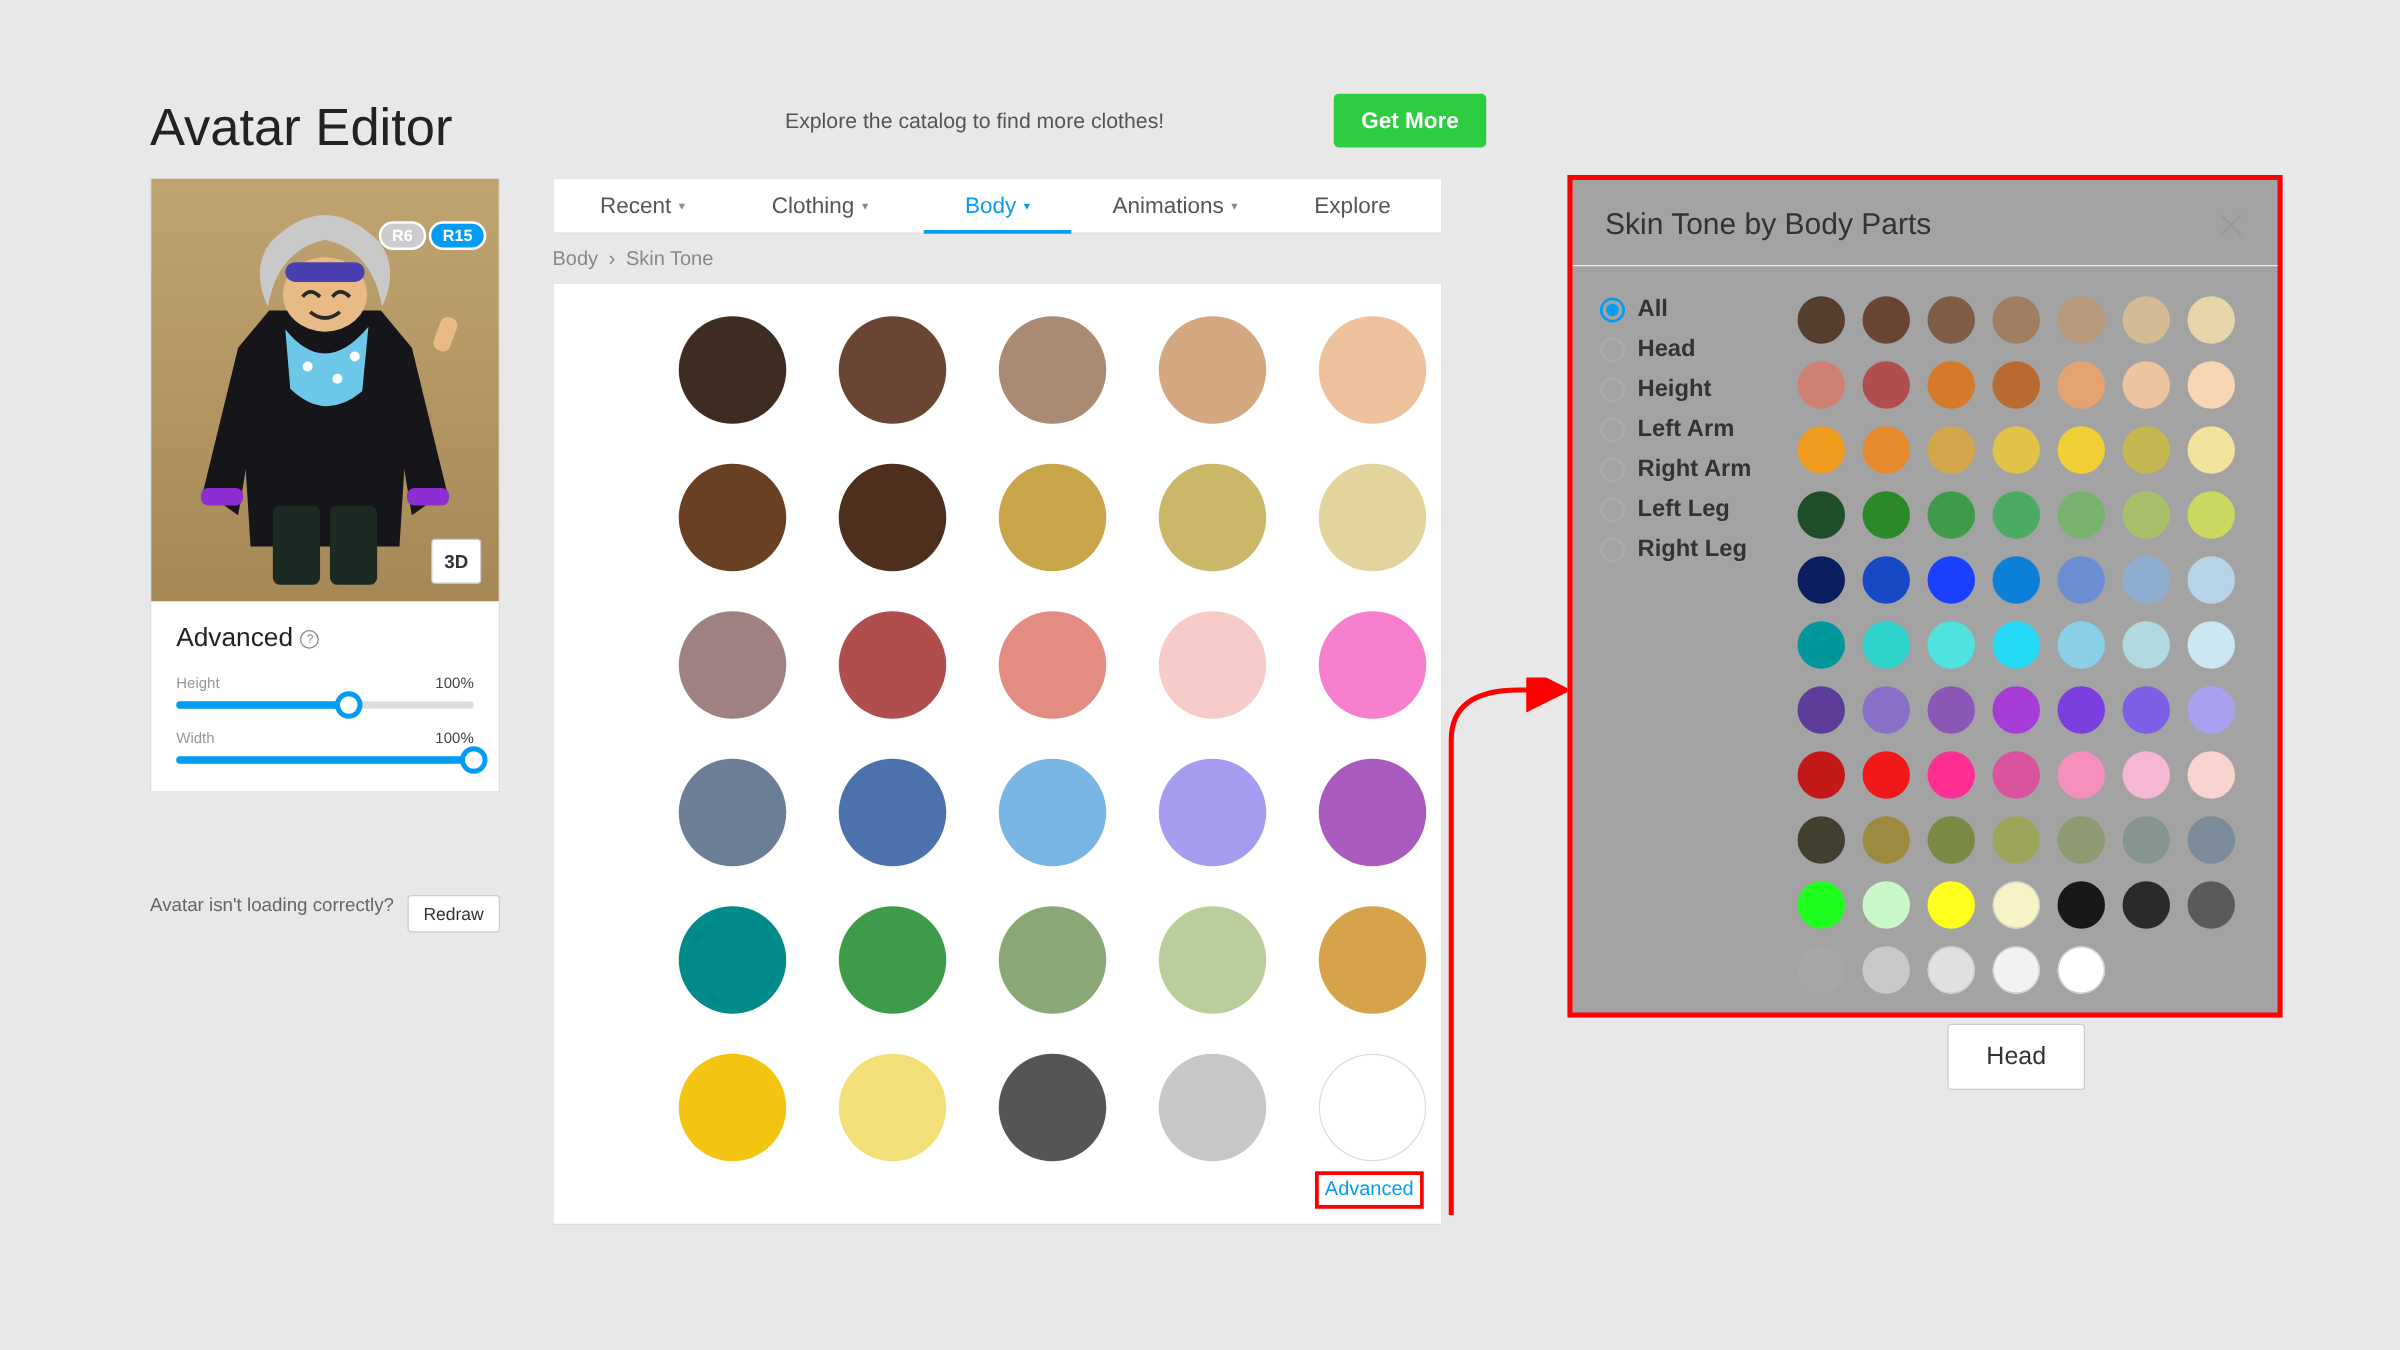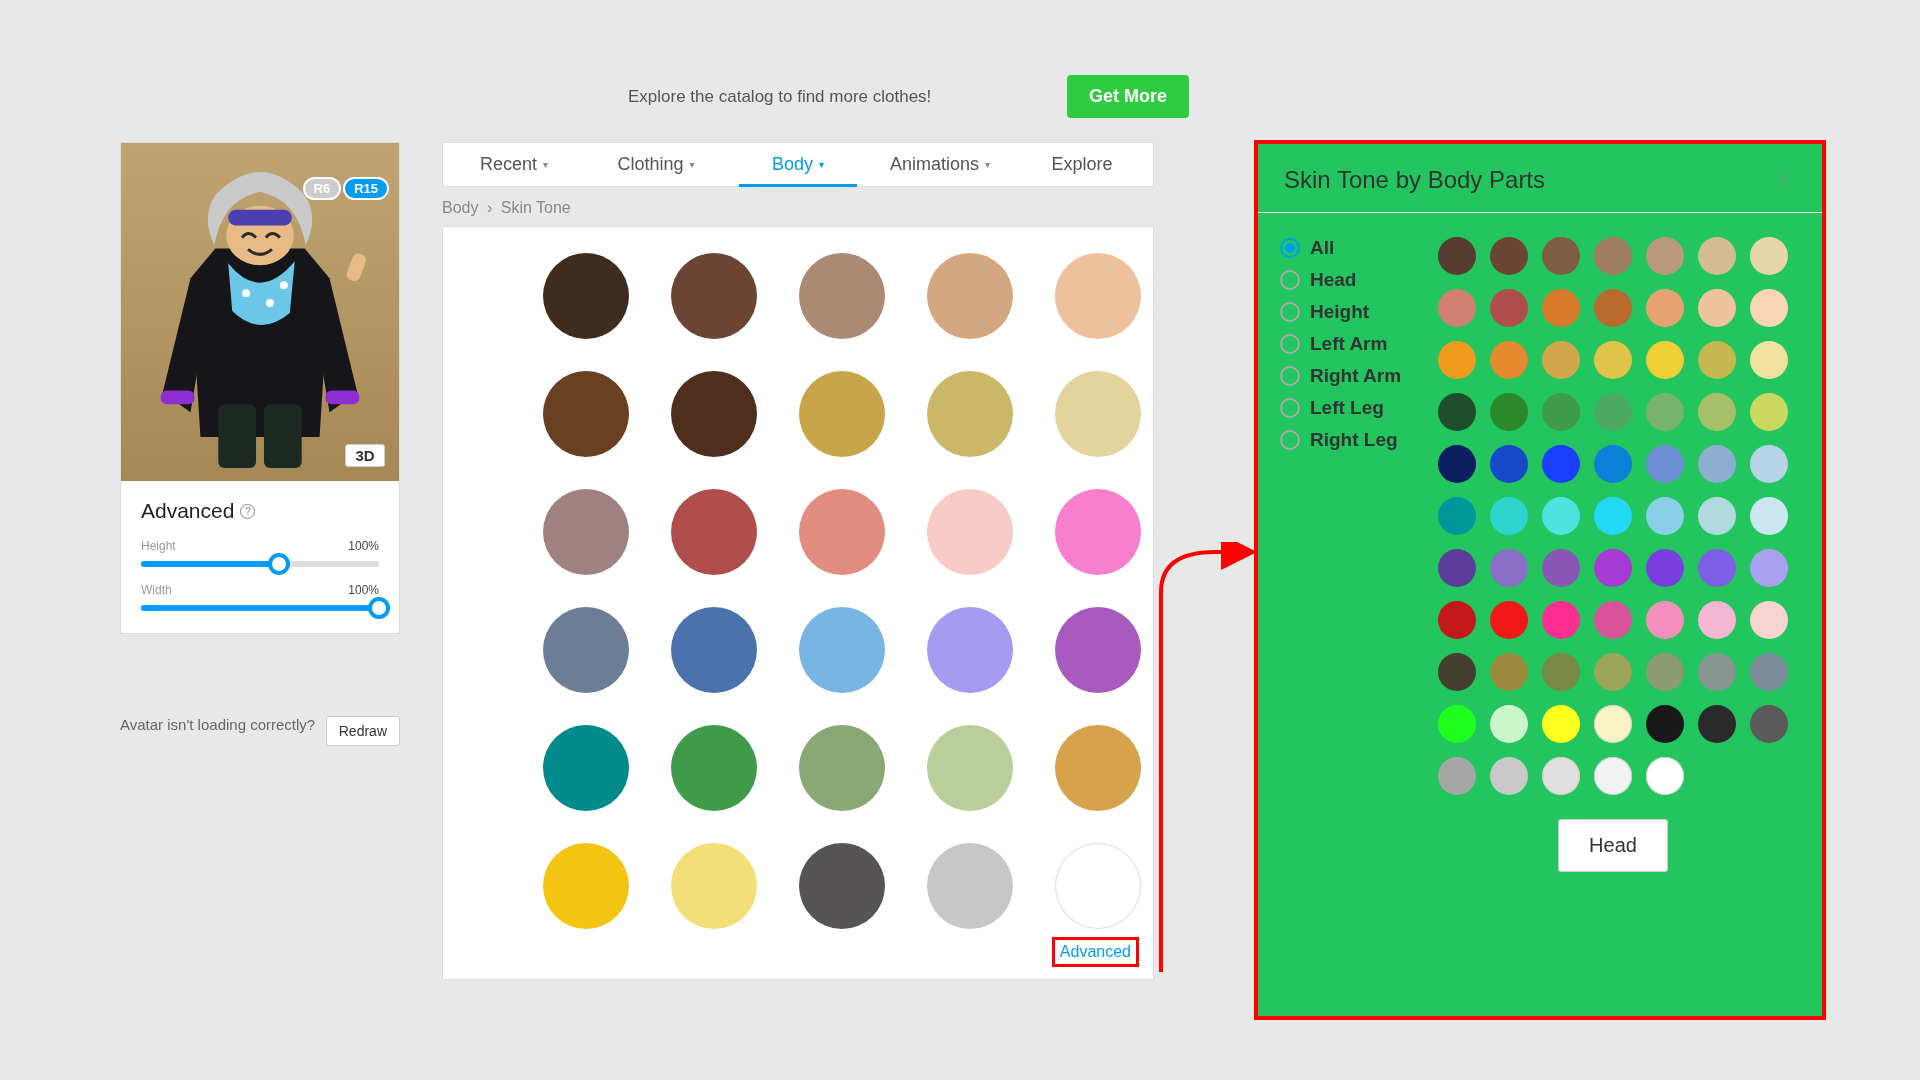--- a/index.html
+++ b/index.html
@@ -82,21 +82,21 @@
   }
   .rig-pill.active { background: #029cf5; }
   .view-3d-btn {
     position: absolute;
     right: 14px;
     bottom: 14px;
     background: #fff;
     border: 1px solid #ccc;
     border-radius: 3px;
     width: 40px;
-    height: 23px;
+    height: 36px;
     font-weight: 700;
     font-size: 15px;
     color: #333;
     cursor: pointer;
   }
   .scaling-section {
     padding: 18px 20px 22px;
   }
   .scaling-title {
     font-size: 21px;
@@ -215,22 +215,22 @@
     height:440px;
     pointer-events:none;
   }
 
   
   .modal {
     position:absolute;
     left:1254px;
     top:140px;
     width:572px;
-    height:880px;
-    background:#22c55e;
+    height:674px;
+    background:#a3a3a3;
     border:4px solid #f00;
   }
   .modal-header {
     display:flex;align-items:center;justify-content:space-between;
     padding:22px 26px 18px;
     border-bottom:1px solid #eee;
   }
   .modal-title { font-size:24px;color:#333;font-weight:400; }
   .close-x { width:22px;height:22px;position:relative;cursor:pointer;opacity:.35; }
   .close-x::before,.close-x::after{
@@ -268,20 +268,21 @@
   .done-row { display:flex;justify-content:center;margin-top:24px; }
   .done-btn {
     background:#fff;border:1px solid #ccc;border-radius:3px;
     padding:14px 30px;font-size:20px;color:#333;cursor:pointer;
   }
 </style>
 </head>
 <body>
 
 <div class="canvas">
+  <div class="page-title">Avatar Editor</div>
   <div class="catalog-text">Explore the catalog to find more clothes!</div>
   <button class="get-more-btn">Get More</button>
 
   <div class="avatar-card">
     <div class="avatar-preview">
       <svg viewBox="0 0 280 338">
 
         <path d="M70 135 L80 295 L200 295 L210 135 L185 105 L95 105 Z" fill="#15151a"></path>
 
         <path d="M70 135 L42 250 L70 270 L90 150 Z" fill="#15151a"></path>

